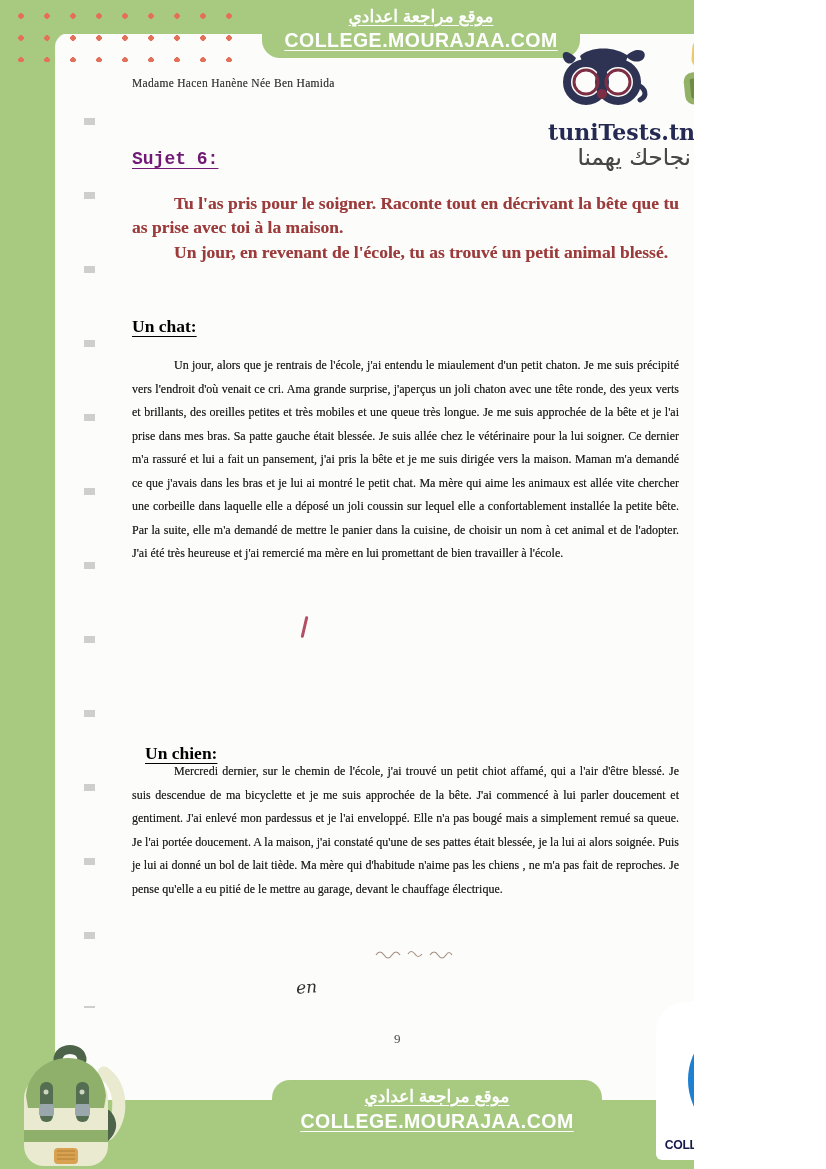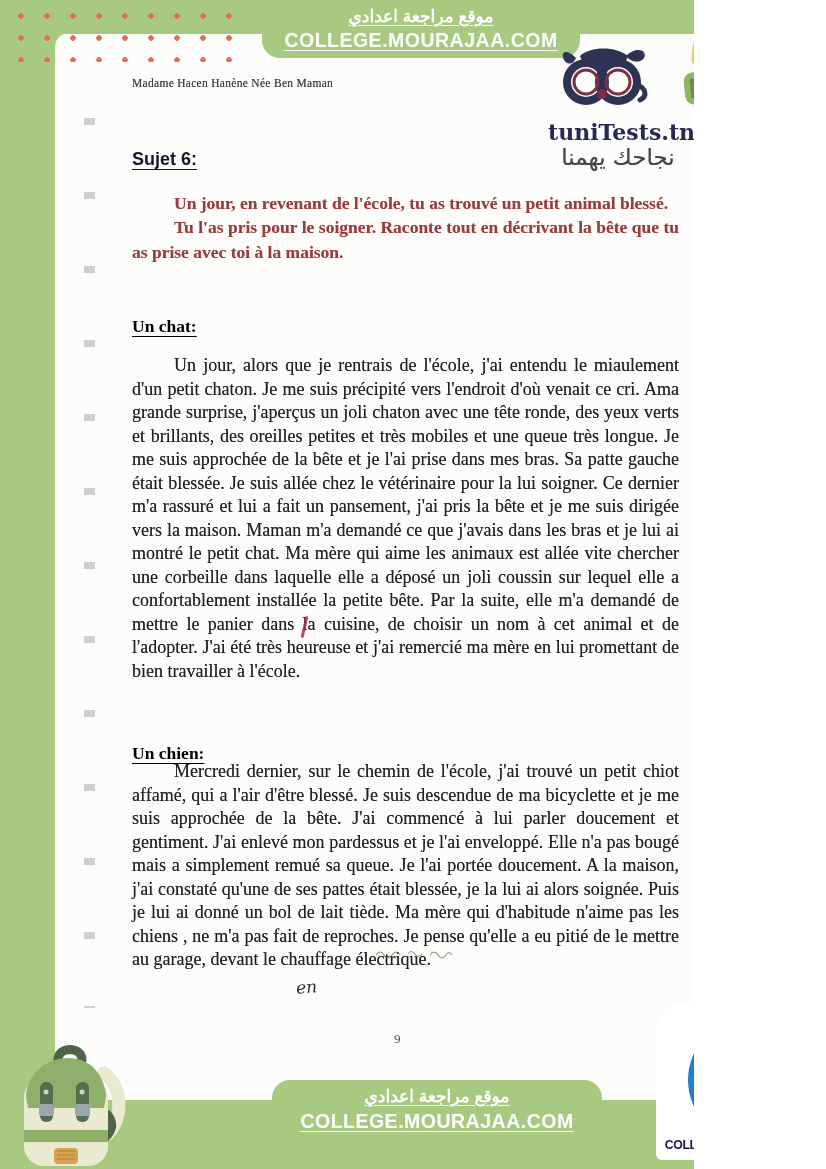--- a/index.html
+++ b/index.html
@@ -46,46 +46,46 @@
     position:absolute;left:132px;top:77px;
     font-family:"Liberation Serif",serif;font-size:11.5px;color:#3b3b3b;
     letter-spacing:.3px;text-shadow:0 0 .4px rgba(0,0,0,.5);
   }
   .owl{position:absolute;left:556px;top:44px;}
   .brand-name{
     position:absolute;left:548px;top:119px;width:144px;text-align:center;
     font-family:"DejaVu Serif",serif;font-weight:bold;font-size:22px;color:#252a52;
   }
   .tagline-ar{
-    position:absolute;left:545px;top:144px;width:146px;text-align:center;direction:rtl;
+    position:absolute;left:545px;top:144px;width:146px;text-align:right;direction:rtl;
     font-family:"DejaVu Sans",sans-serif;font-size:23px;color:#474747;
     text-shadow:0 0 .4px rgba(0,0,0,.4);
   }
   .subject{
     position:absolute;left:132px;top:149px;
-    font-family:Liberation Sans, sans-serif;font-weight:bold;font-size:18px;color:#0f172a;
+    font-family:Liberation Mono, monospace;font-weight:bold;font-size:18px;color:#701a75;
     text-decoration:underline;text-underline-offset:4px;
   }
   .prompt{
     position:absolute;left:132px;top:191px;width:547px;
     font-family:"Liberation Serif",serif;font-weight:bold;font-size:17.5px;
     line-height:24.4px;color:#9c3b3b;text-align:justify;
     text-shadow:0 0 .4px rgba(156,59,59,.5);
   }
   .prompt p{margin:0;text-indent:42px;}
   .sec-heading{
     position:absolute;left:132px;
     font-family:"Liberation Serif",serif;font-weight:bold;font-size:17.5px;color:#000000;
     text-decoration:underline;text-underline-offset:4px;
   }
   .sec-heading.chat{top:316px;}
-  .sec-heading.chien{top:743px;}
+  .sec-heading.chien{top:743px;margin-left:13px;}
   .body-text{
     position:absolute;left:132px;width:547px;
-    font-family:"Liberation Serif",serif;font-size:18px;line-height:23.5px;
+    font-family:"Liberation Serif",serif;font-size:12px;line-height:23.5px;
     color:#212121;text-align:justify;text-indent:42px;
     text-shadow:0 0 .45px rgba(0,0,0,.55);
   }
   .body-text.chat{top:354px;}
   .body-text.chien{top:760px;}
   .pen-mark{
     position:absolute;left:303px;top:616px;width:3px;height:22px;
     background:#a53046;transform:rotate(13deg);border-radius:2px;opacity:.85;
   }
   .scribble{position:absolute;left:374px;top:946px;opacity:.75;}
@@ -186,27 +186,27 @@
     <circle cx="30" cy="38" r="19" fill="none" stroke="#2e3354" stroke-width="8"></circle>
     <circle cx="62" cy="38" r="19" fill="none" stroke="#2e3354" stroke-width="8"></circle>
     <circle cx="30" cy="38" r="12" fill="none" stroke="#7c2f44" stroke-width="3"></circle>
     <circle cx="62" cy="38" r="12" fill="none" stroke="#7c2f44" stroke-width="3"></circle>
     <circle cx="46" cy="50" r="5" fill="#7c2f44"></circle>
     <path d="M80 40 C90 44, 92 52, 84 56" fill="none" stroke="#2e3354" stroke-width="5" stroke-linecap="round"></path>
   </svg>
   <div class="brand-name">tuniTests.tn</div>
   <div class="tagline-ar">نجاحك يهمنا</div>
 
-  <div class="author">Madame Hacen Hanène Née Ben Maman</div>
+  <div class="author">Madame Hacen Hanène Née Ben Hamida</div>
 
   <div class="subject">Sujet 6:</div>
 
   <div class="prompt">
+    <p>Tu l'as pris pour le soigner. Raconte tout en décrivant la bête que tu as prise avec toi à la maison.</p>
     <p>Un jour, en revenant de l'école, tu as trouvé un petit animal blessé.</p>
-    <p>Tu l'as pris pour le soigner. Raconte tout en décrivant la bête que tu as prise avec toi à la maison.</p>
   </div>
 
   <div class="sec-heading chat">Un chat:</div>
   <div class="body-text chat">Un jour, alors que je rentrais de l'école, j'ai entendu le miaulement d'un petit chaton. Je me suis précipité vers l'endroit d'où venait ce cri. Ama grande surprise, j'aperçus un joli chaton avec une tête ronde, des yeux verts et brillants, des oreilles petites et très mobiles et une queue très longue. Je me suis approchée de la bête et je l'ai prise dans mes bras. Sa patte gauche était blessée. Je suis allée chez le vétérinaire pour la lui soigner. Ce dernier m'a rassuré et lui a fait un pansement, j'ai pris la bête et je me suis dirigée vers la maison. Maman m'a demandé ce que j'avais dans les bras et je lui ai montré le petit chat. Ma mère qui aime les animaux est allée vite chercher une corbeille dans laquelle elle a déposé un joli coussin sur lequel elle a confortablement installée la petite bête. Par la suite, elle m'a demandé de mettre le panier dans la cuisine, de choisir un nom à cet animal et de l'adopter. J'ai été très heureuse et j'ai remercié ma mère en lui promettant de bien travailler à l'école.</div>
   <div class="pen-mark"></div>
 
   <div class="sec-heading chien">Un chien:</div>
   <div class="body-text chien">Mercredi dernier, sur le chemin de l'école, j'ai trouvé un petit chiot affamé, qui a l'air d'être blessé. Je suis descendue de ma bicyclette et je me suis approchée de la bête. J'ai commencé à lui parler doucement et gentiment. J'ai enlevé mon pardessus et je l'ai enveloppé. Elle n'a pas bougé mais a simplement remué sa queue. Je l'ai portée doucement. A la maison, j'ai constaté qu'une de ses pattes était blessée, je la lui ai alors soignée. Puis je lui ai donné un bol de lait tiède. Ma mère qui d'habitude n'aime pas les chiens , ne m'a pas fait de reproches. Je pense qu'elle a eu pitié de le mettre au garage, devant le chauffage électrique.</div>
 
   <svg class="scribble" width="86" height="14" viewBox="0 0 86 14">

